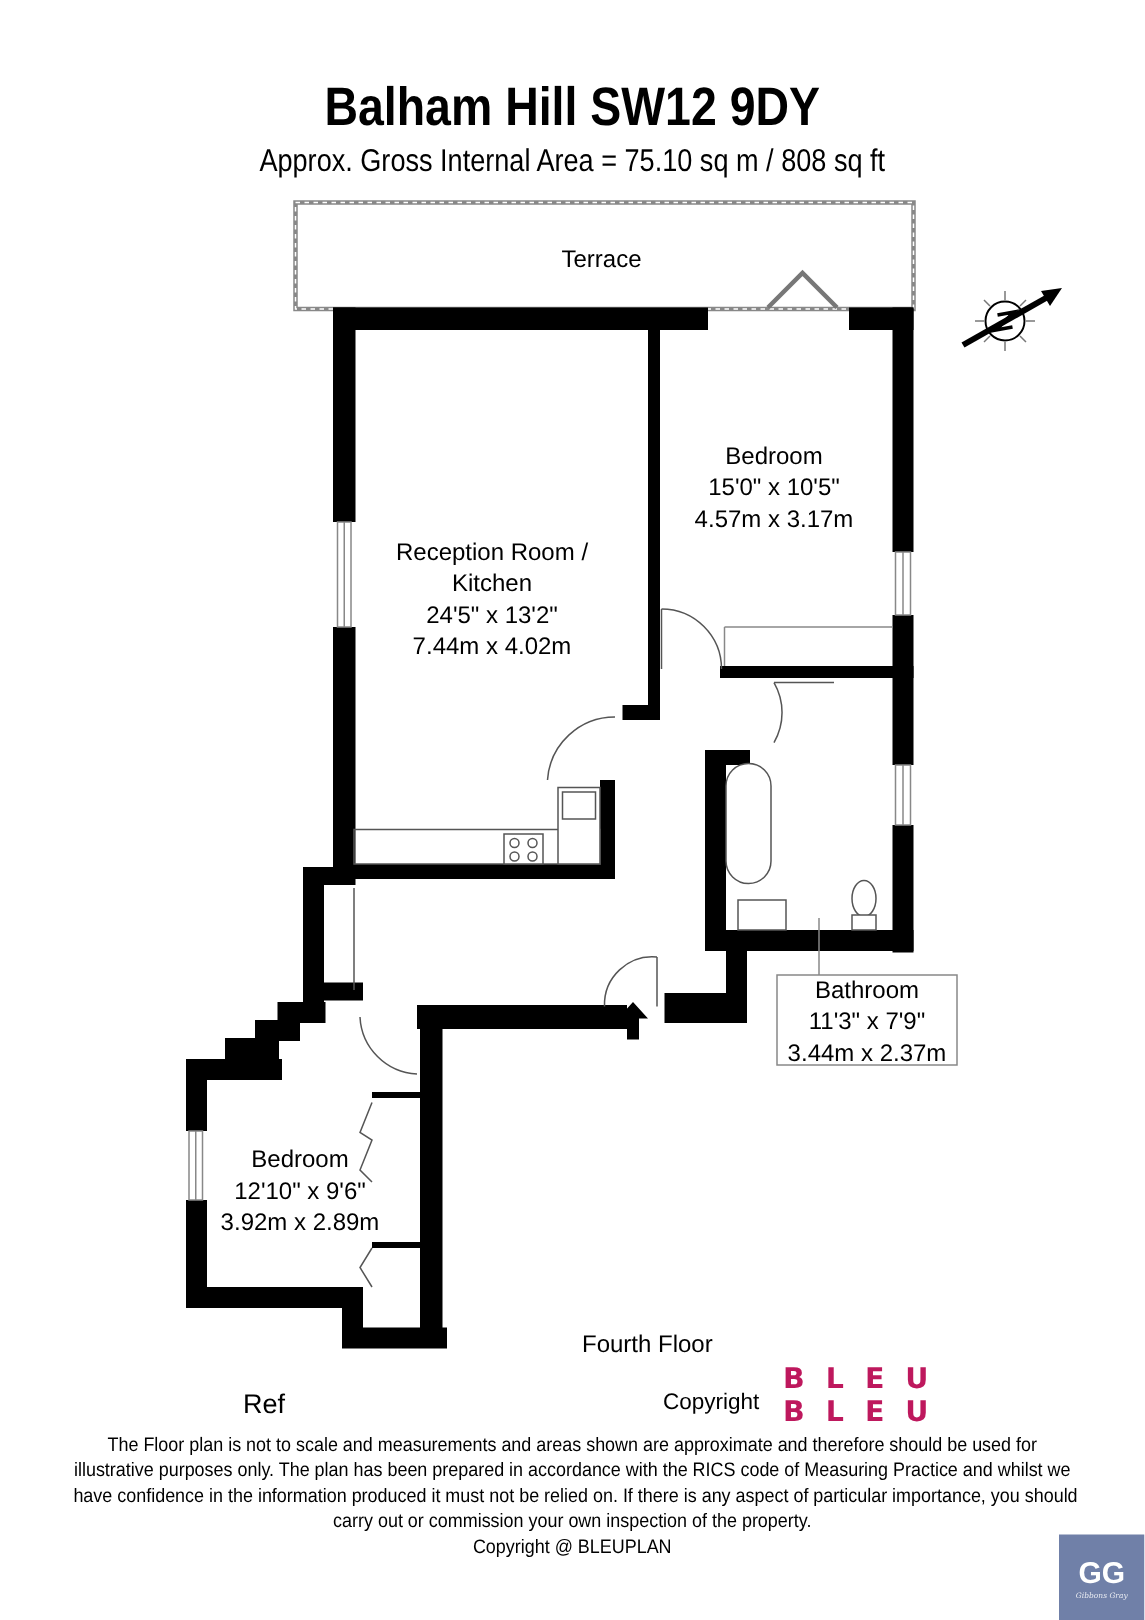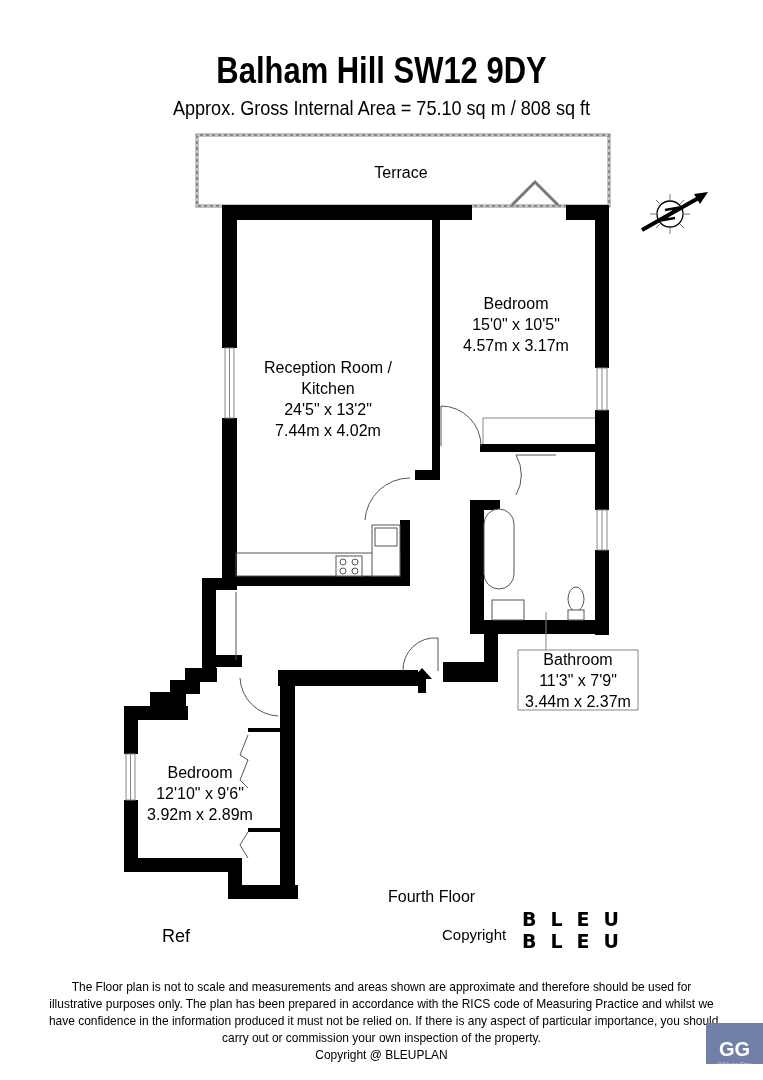--- a/index.html
+++ b/index.html
@@ -4,24 +4,24 @@
 <style>
   html, body { margin: 0; padding: 0; background: #ffffff; }
   body { width: 763px; height: 1080px; position: relative; overflow: hidden; font-family: "Liberation Sans", sans-serif; color: #000; }
   .title { position: absolute; top: 50px; left: 0; width: 763px; text-align: center; font-weight: bold; font-size: 36px; letter-spacing: 0; transform: scaleX(0.86); transform-origin: center; }
   .subtitle { position: absolute; top: 96px; left: 0; width: 763px; text-align: center; font-size: 21px; transform: scaleX(0.86); transform-origin: center; }
   svg.plan { position: absolute; left: 0; top: 0; }
   .lbl { font-family: "Liberation Sans", sans-serif; font-size: 16px; fill: #000; }
   .floor-label { position: absolute; top: 888px; left: 388px; font-size: 16px; }
   .ref { position: absolute; top: 926px; left: 162px; font-size: 18px; }
   .copyright-word { position: absolute; top: 926px; left: 442px; font-size: 15px; text-align: center; }
-  .brand { position: absolute; left: 522px; top: 908px; color: #000000; font-weight: bold; font-size: 19px; letter-spacing: 14px; line-height: 22px; font-family: "DejaVu Sans", sans-serif; }
-  .disclaimer { position: absolute; top: 954px; left: 20px; width: 723px; text-align: center; font-size: 13px; line-height: 17px; margin-top: 24px; }
+  .brand { position: absolute; left: 522px; top: 908px; color: #be185d; font-weight: bold; font-size: 19px; letter-spacing: 14px; line-height: 22px; font-family: "DejaVu Sans", sans-serif; }
+  .disclaimer { position: absolute; top: 954px; left: 20px; width: 723px; text-align: center; font-size: 13px; line-height: 17px; }
   .disclaimer .line { display: block; transform: scaleX(0.92); transform-origin: center; white-space: nowrap; }
-  .gg-badge { position: absolute; left: 706px; top: 1023px; width: 57px; height: 41px; background: #7080a8; color: #fff; text-align: center; }
+  .gg-badge { position: absolute; left: 706px; top: 1023px; width: 57px; height: 57px; background: #7080a8; color: #fff; text-align: center; }
   .gg-badge .gg { display: block; font-weight: bold; font-size: 20px; margin-top: 15px; }
   .gg-badge .sig { display: block; font-family: "DejaVu Serif", serif; font-style: italic; font-size: 5px; opacity: 0.85; }
 </style>
 </head>
 <body>
 
 <div class="title">Balham Hill SW12 9DY</div>
 <div class="subtitle">Approx. Gross Internal Area = 75.10 sq m / 808 sq ft</div>
 
 <svg class="plan" width="763" height="1080" viewBox="0 0 763 1080">

